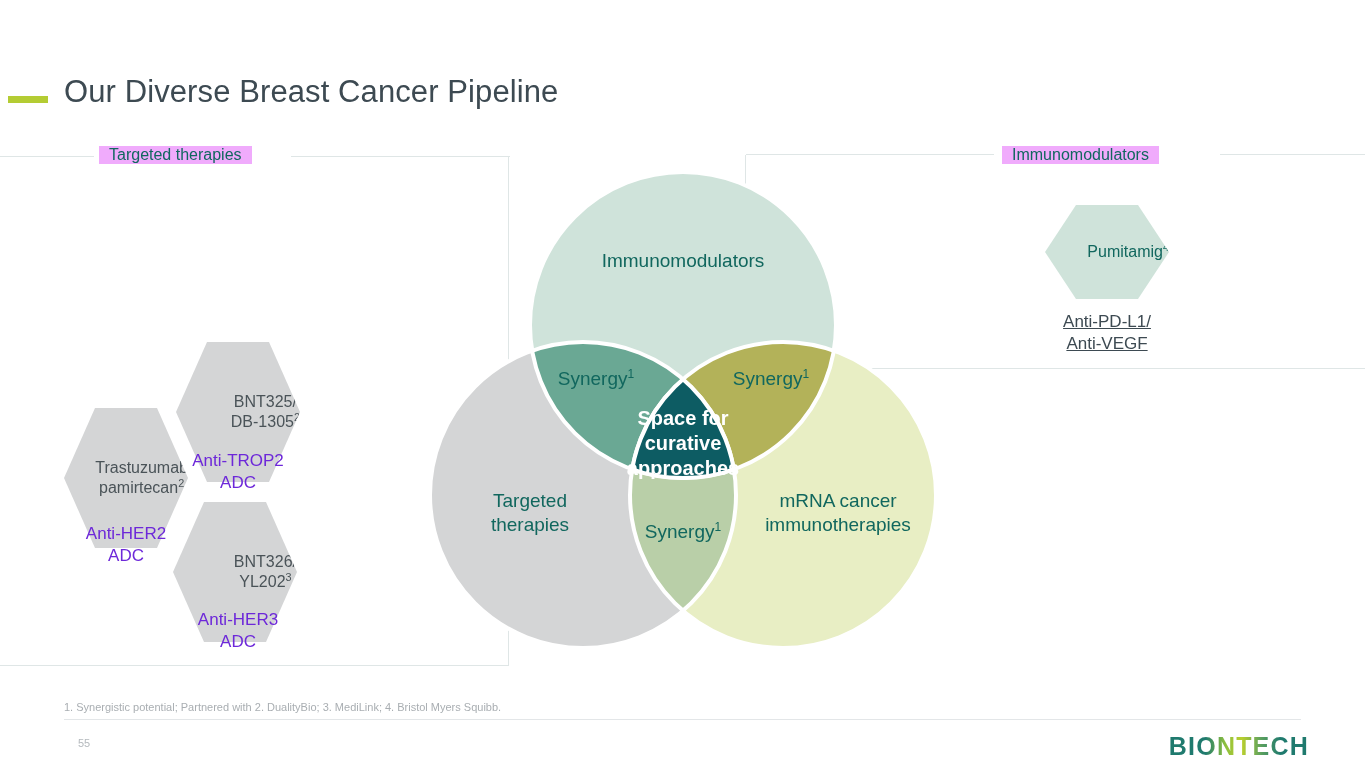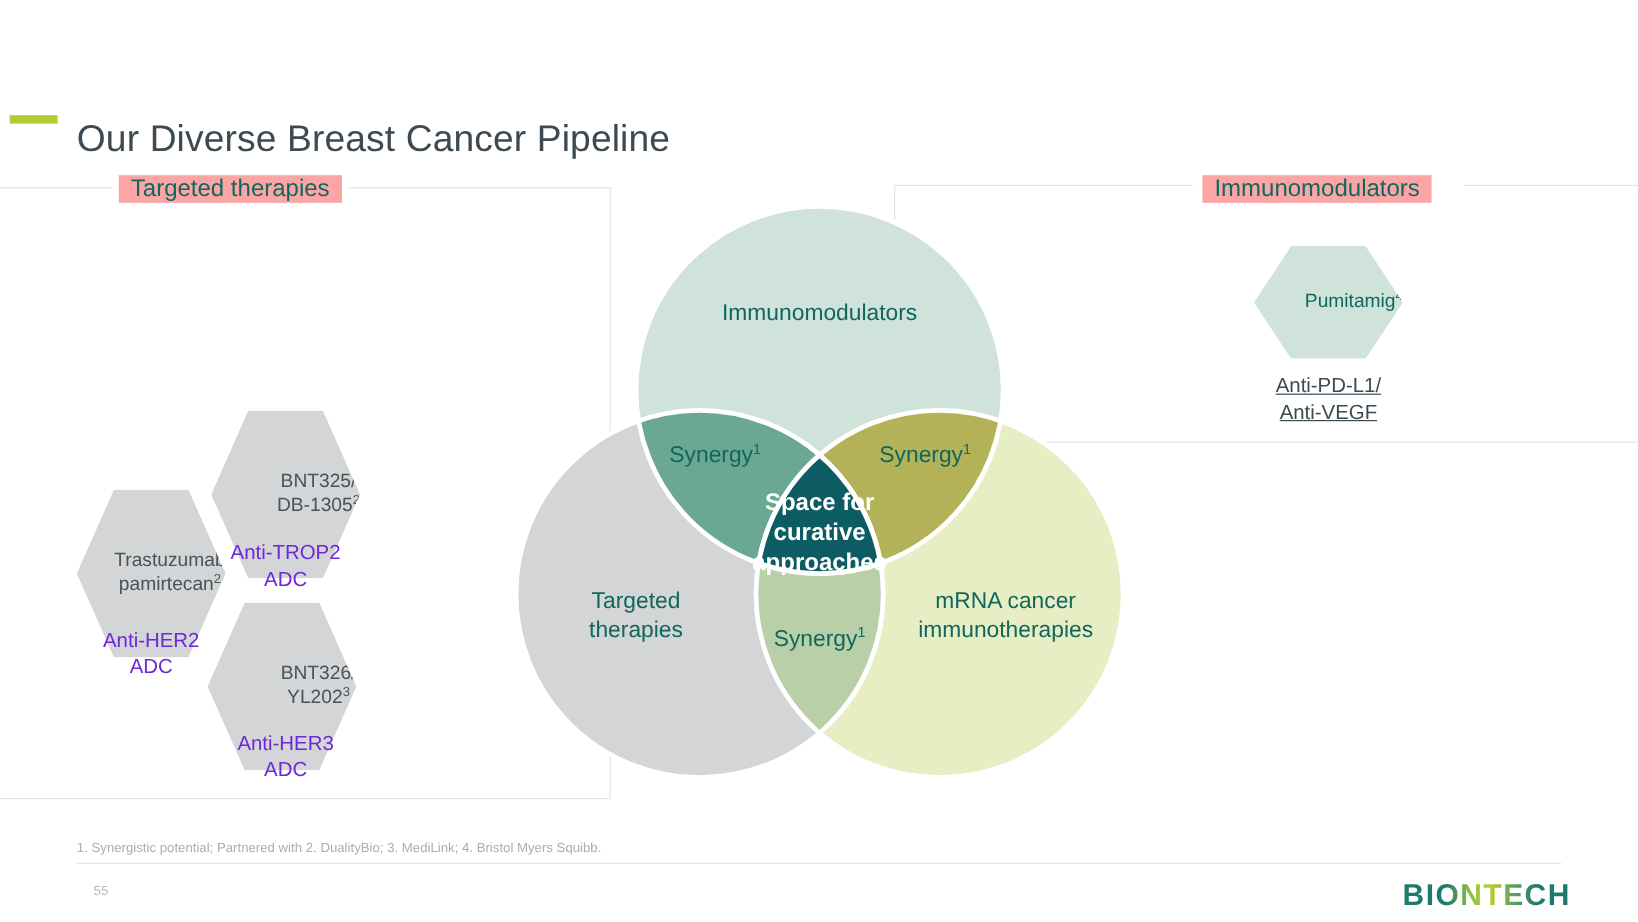--- a/index.html
+++ b/index.html
@@ -25,21 +25,20 @@
     background: #b4cc33;
   }
   .page-title {
     position: absolute;
     left: 64px;
     top: 74px;
     font-size: 31px;
     color: #3d4a52;
     letter-spacing: 0.1px;
     white-space: nowrap;
-    margin-top: 24px;
   }
 
   
   .panel-frame {
     position: absolute;
     border: 1px solid #dfe6e6;
     box-sizing: border-box;
   }
   .panel-left-frame {
     left: -40px;
@@ -72,23 +71,23 @@
     position: absolute;
     top: -1px;
     height: 1px;
     background: #dfe6e6;
   }
   .panel-right-frame::before { left: 0;   width: 248px; }
   .panel-right-frame::after  { left: 474px; width: 186px; }
 
   .panel-label {
     position: absolute;
-    font-size: 20px;
+    font-size: 16px;
     color: #11675e;
-    background: #fca5a5;
+    background: #f0abfc;
     padding: 0 10px;
     white-space: nowrap;
   }
   .panel-label-left  { left: 99px;  top: 146px; }
   .panel-label-right { left: 1002px; top: 146px; }
 
   
   .hex {
     position: absolute;
     display: flex;

